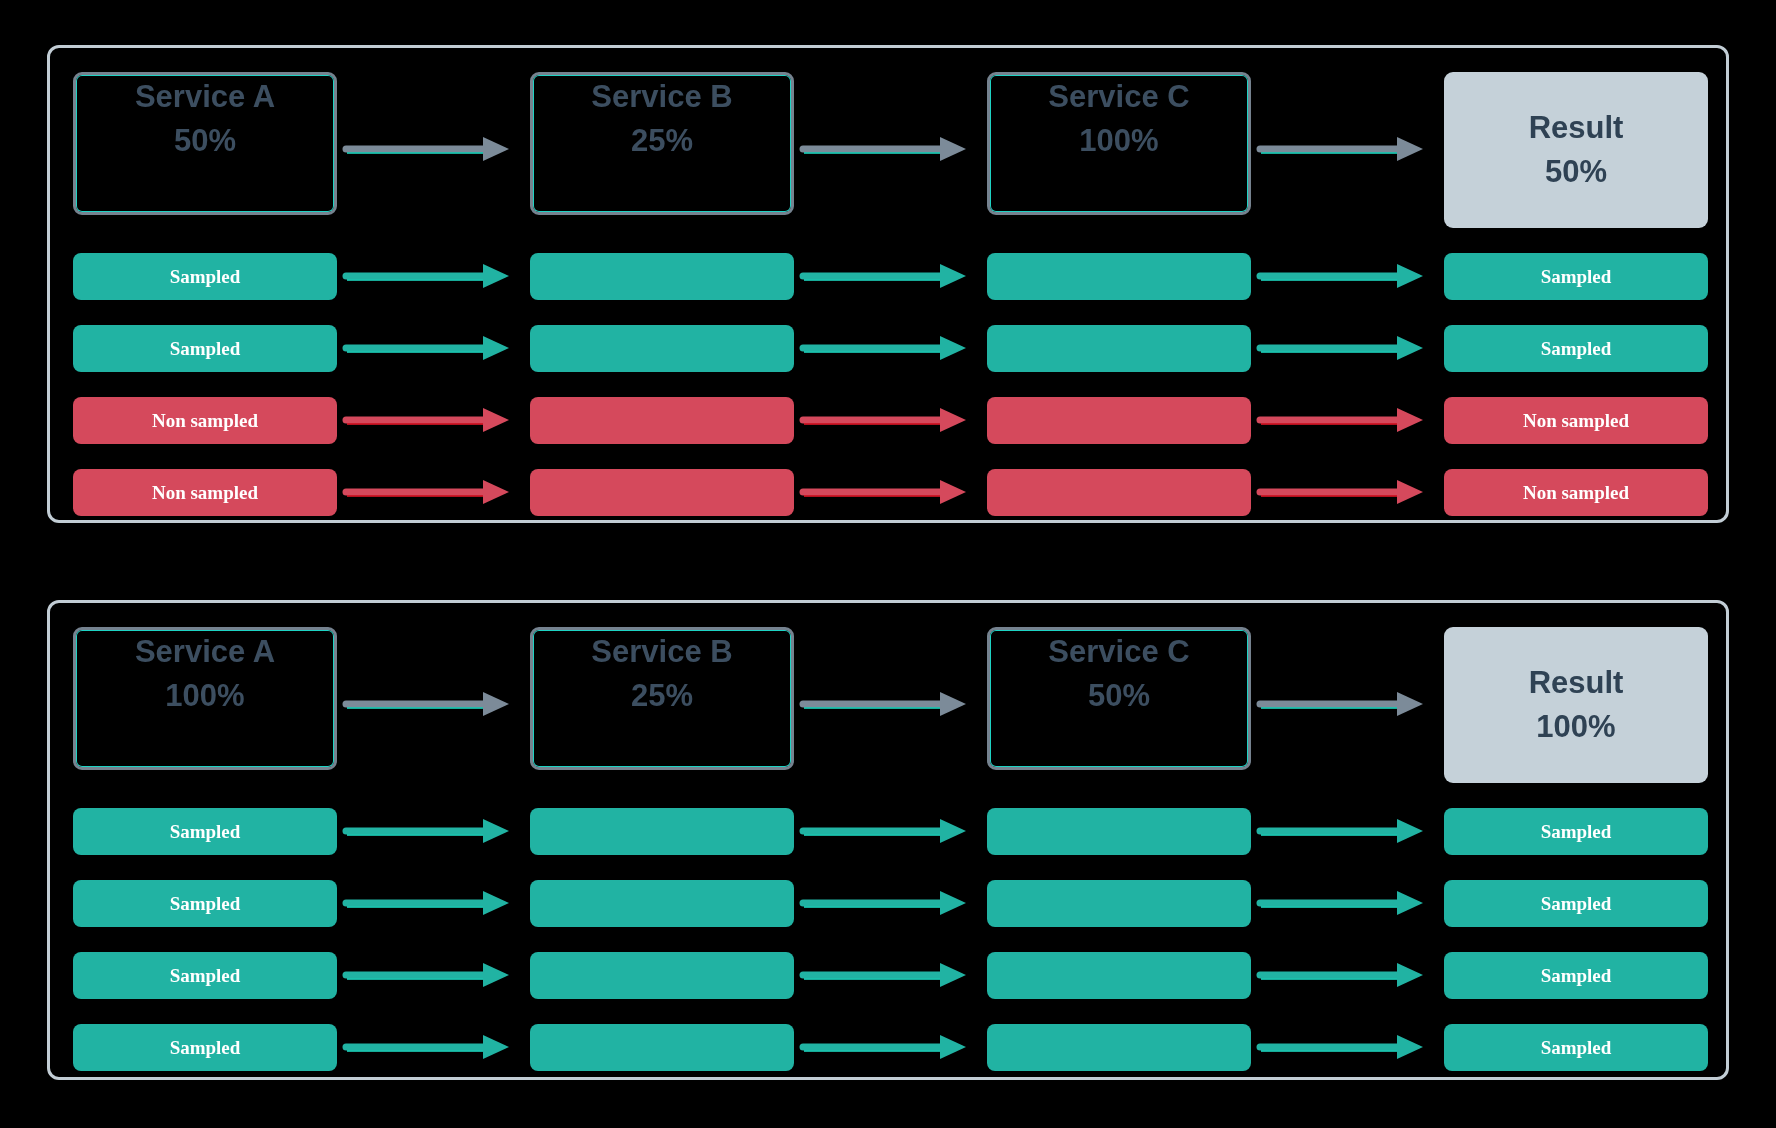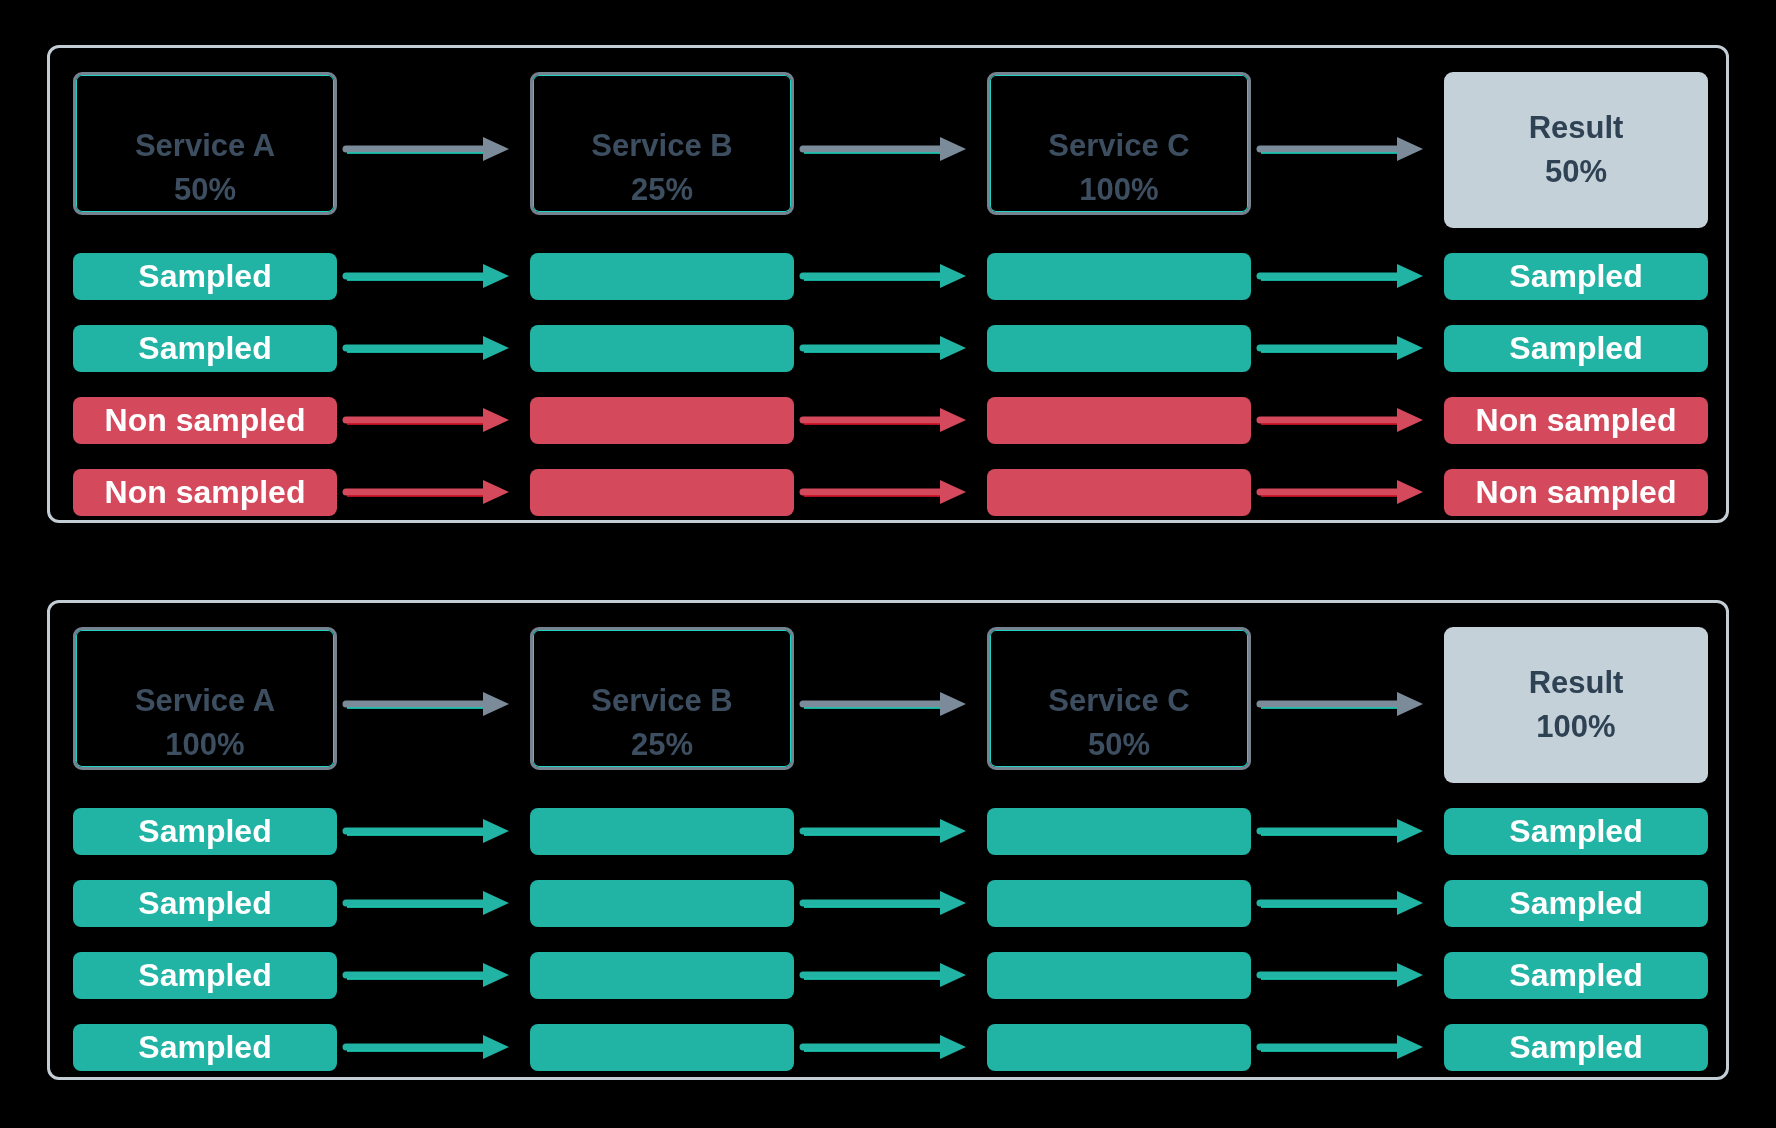--- a/index.html
+++ b/index.html
@@ -38,41 +38,41 @@
     display: flex; align-items: center; justify-content: center;
   }
 
   .service-box {
     height: 143px;
     box-sizing: border-box;
     border: 3px solid var(--service-border, #75828f);
     border-radius: 9px;
     box-shadow: inset 0 0 0 1px var(--service-inner, #1ed3c4);
     display: flex; flex-direction: column;
-    align-items: center; justify-content: flex-end;
+    align-items: center; justify-content: flex-start;
     color: var(--service-text, #3c4e60);
     font-size: 31px; font-weight: 600; line-height: 44px;
   }
   .result-box {
     height: 156px;
     box-sizing: border-box;
     border-radius: 9px;
     background: var(--result-bg, #c5d1d9);
     display: flex; flex-direction: column;
     align-items: center; justify-content: center;
     color: var(--result-text, #2f4254);
     font-size: 31px; font-weight: 600; line-height: 44px;
   }
 
   .bar {
     height: 47px;
     border-radius: 8px;
     display: flex; align-items: center; justify-content: center;
     color: var(--bar-text, #ffffff);
-    font-size: 32px; font-weight: 600;
+    font-size: 19px; font-weight: 600; font-family: Liberation Serif, serif;
   }
   .bar.sampled { background: var(--sampled, #21b3a3); }
   .bar.non_sampled { background: var(--non-sampled, #d5495c); justify-content: center; }
 
   .arrow-svg { display: block; }
 </style>
 </head>
 <body style="background: rgb(0, 0, 0);">
 
 <div class="diagram">

